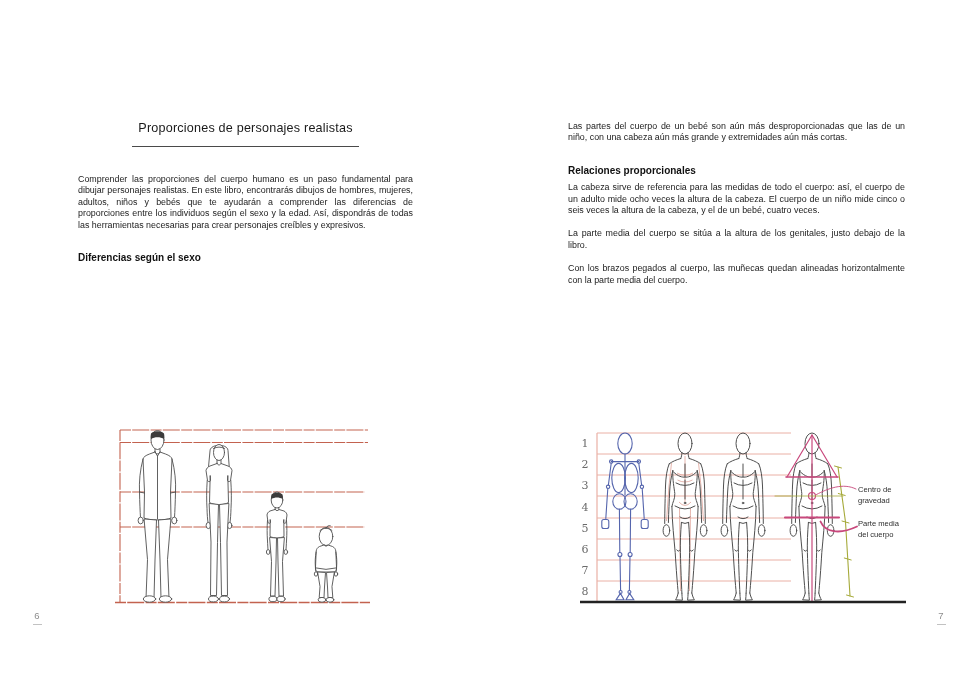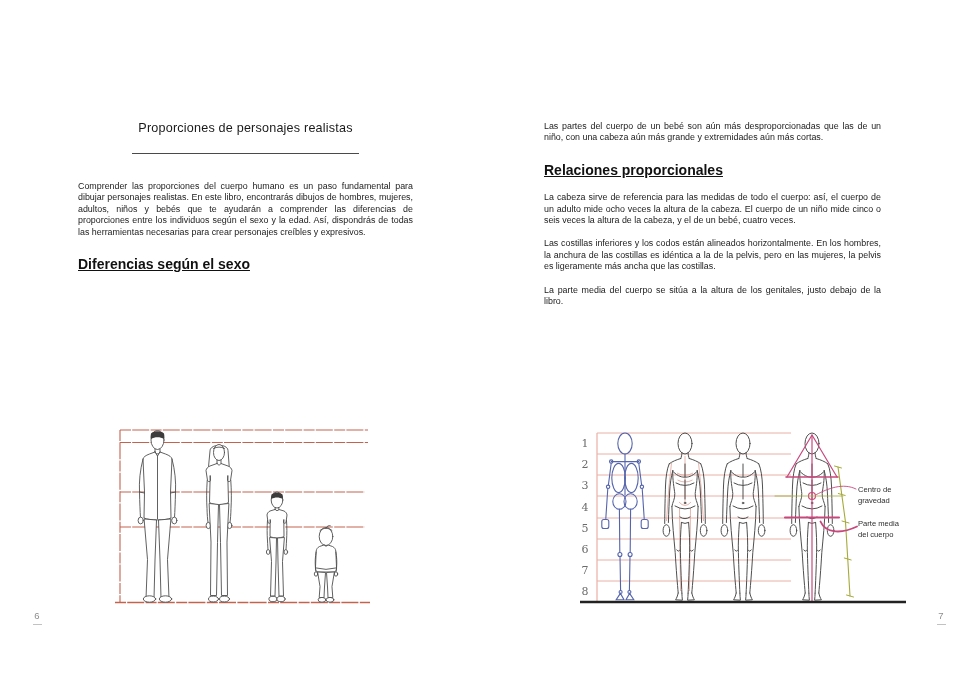--- a/index.html
+++ b/index.html
@@ -1,26 +1,26 @@
 <!DOCTYPE html>
 <html><head>
 <meta charset="utf-8">
 <style>
   html,body{margin:0;padding:0;background:#ffffff;}
   #spread{position:relative;width:980px;height:700px;background:#ffffff;overflow:hidden;
           font-family:"Liberation Sans",sans-serif;color:#1f1f1f;}
   .col{position:absolute;}
   #left-col{left:78px;top:118px;width:335px;}
-  #right-col{left:544px;top:121px;width:337px;}
+  #right-col{left:568px;top:121px;width:337px;}
   .title-wrap{text-align:center;margin:0 0 27px 0;}
   .page-title{display:inline-block;font-size:12.6px;letter-spacing:.2px;color:#1a1a1a;
-              border-bottom:1.2px solid #4a4a4a;padding:0 6px 18px 6px;}
+              border-bottom:1.2px solid #4a4a4a;padding:0 6px 11px 6px;}
   p.body{font-size:8.9px;line-height:11.4px;text-align:justify;margin:0 0 12px 0;color:#222;}
-  h3.sub{font-size:14px;line-height:11.4px;font-weight:bold;margin:21px 0 0 0;color:#111;text-decoration:underline;}
-  h3.sub + p.body{margin-top:16px;}
+  h3.sub{font-size:10px;line-height:11.4px;font-weight:bold;margin:21px 0 0 0;color:#111;}
+  h3.sub + p.body{margin-top:6px;}
   .pageno{position:absolute;font-size:9.5px;color:#8d8d8d;text-align:center;width:14px;}
   .pageno .tick{width:9px;height:1px;background:#c2c2c2;margin:3px auto 0 auto;}
   #fig-left,#fig-right{position:absolute;}
   #fig-left{left:100px;top:422px;}
   #fig-right{left:575px;top:425px;}
   svg text.scale-num{font-family:"DejaVu Serif",serif;font-size:11px;fill:#6b6b6b;}
   svg text.fig-label{font-family:"Liberation Sans",sans-serif;font-size:7.6px;fill:#2e2e2e;}
 </style>
 </head>
 <body>
@@ -32,22 +32,22 @@
       <span class="page-title">Proporciones de personajes realistas</span>
     </div>
     <p class="body">Comprender las proporciones del cuerpo humano es un paso fundamental para dibujar personajes realistas. En este libro, encontrarás dibujos de hombres, mujeres, adultos, niños y bebés que te ayudarán a comprender las diferencias de proporciones entre los individuos según el sexo y la edad. Así, dispondrás de todas las herramientas necesarias para crear personajes creíbles y expresivos.</p>
     <h3 class="sub">Diferencias según el sexo</h3>
   </div>
 
   <div id="right-col" class="col">
     <p class="body">Las partes del cuerpo de un bebé son aún más desproporcionadas que las de un niño, con una cabeza aún más grande y extremidades aún más cortas.</p>
     <h3 class="sub">Relaciones proporcionales</h3>
     <p class="body">La cabeza sirve de referencia para las medidas de todo el cuerpo: así, el cuerpo de un adulto mide ocho veces la altura de la cabeza. El cuerpo de un niño mide cinco o seis veces la altura de la cabeza, y el de un bebé, cuatro veces.</p>
-    <p class="body">Las costillas inferiores y los codos están alineados horizontalmente. En los hombres, la anchura de las costillas es idéntica a la de la pelvis, pero en las mujeres, la pelvis es ligeramente más ancha que las costillas.</p>
     <p class="body">La parte media del cuerpo se sitúa a la altura de los genitales, justo debajo de la libro.</p>
+    <p class="body">Con los brazos pegados al cuerpo, las muñecas quedan alineadas horizontalmente con la parte media del cuerpo.</p>
   </div>
 
   <svg id="fig-left" width="325" height="192" viewBox="0 0 325 192">
 
     <g stroke="#c05a46" stroke-width="1.1" opacity="0.95" stroke-dasharray="11 1.2 17 1.4">
       <path d="M20,8 L20,181"></path>
       <path d="M20,8 L268,8"></path>
       <path d="M20,20.5 L268,20.5"></path>
       <path d="M20,70 L265,70"></path>
       <path d="M20,105 L265,105"></path>

